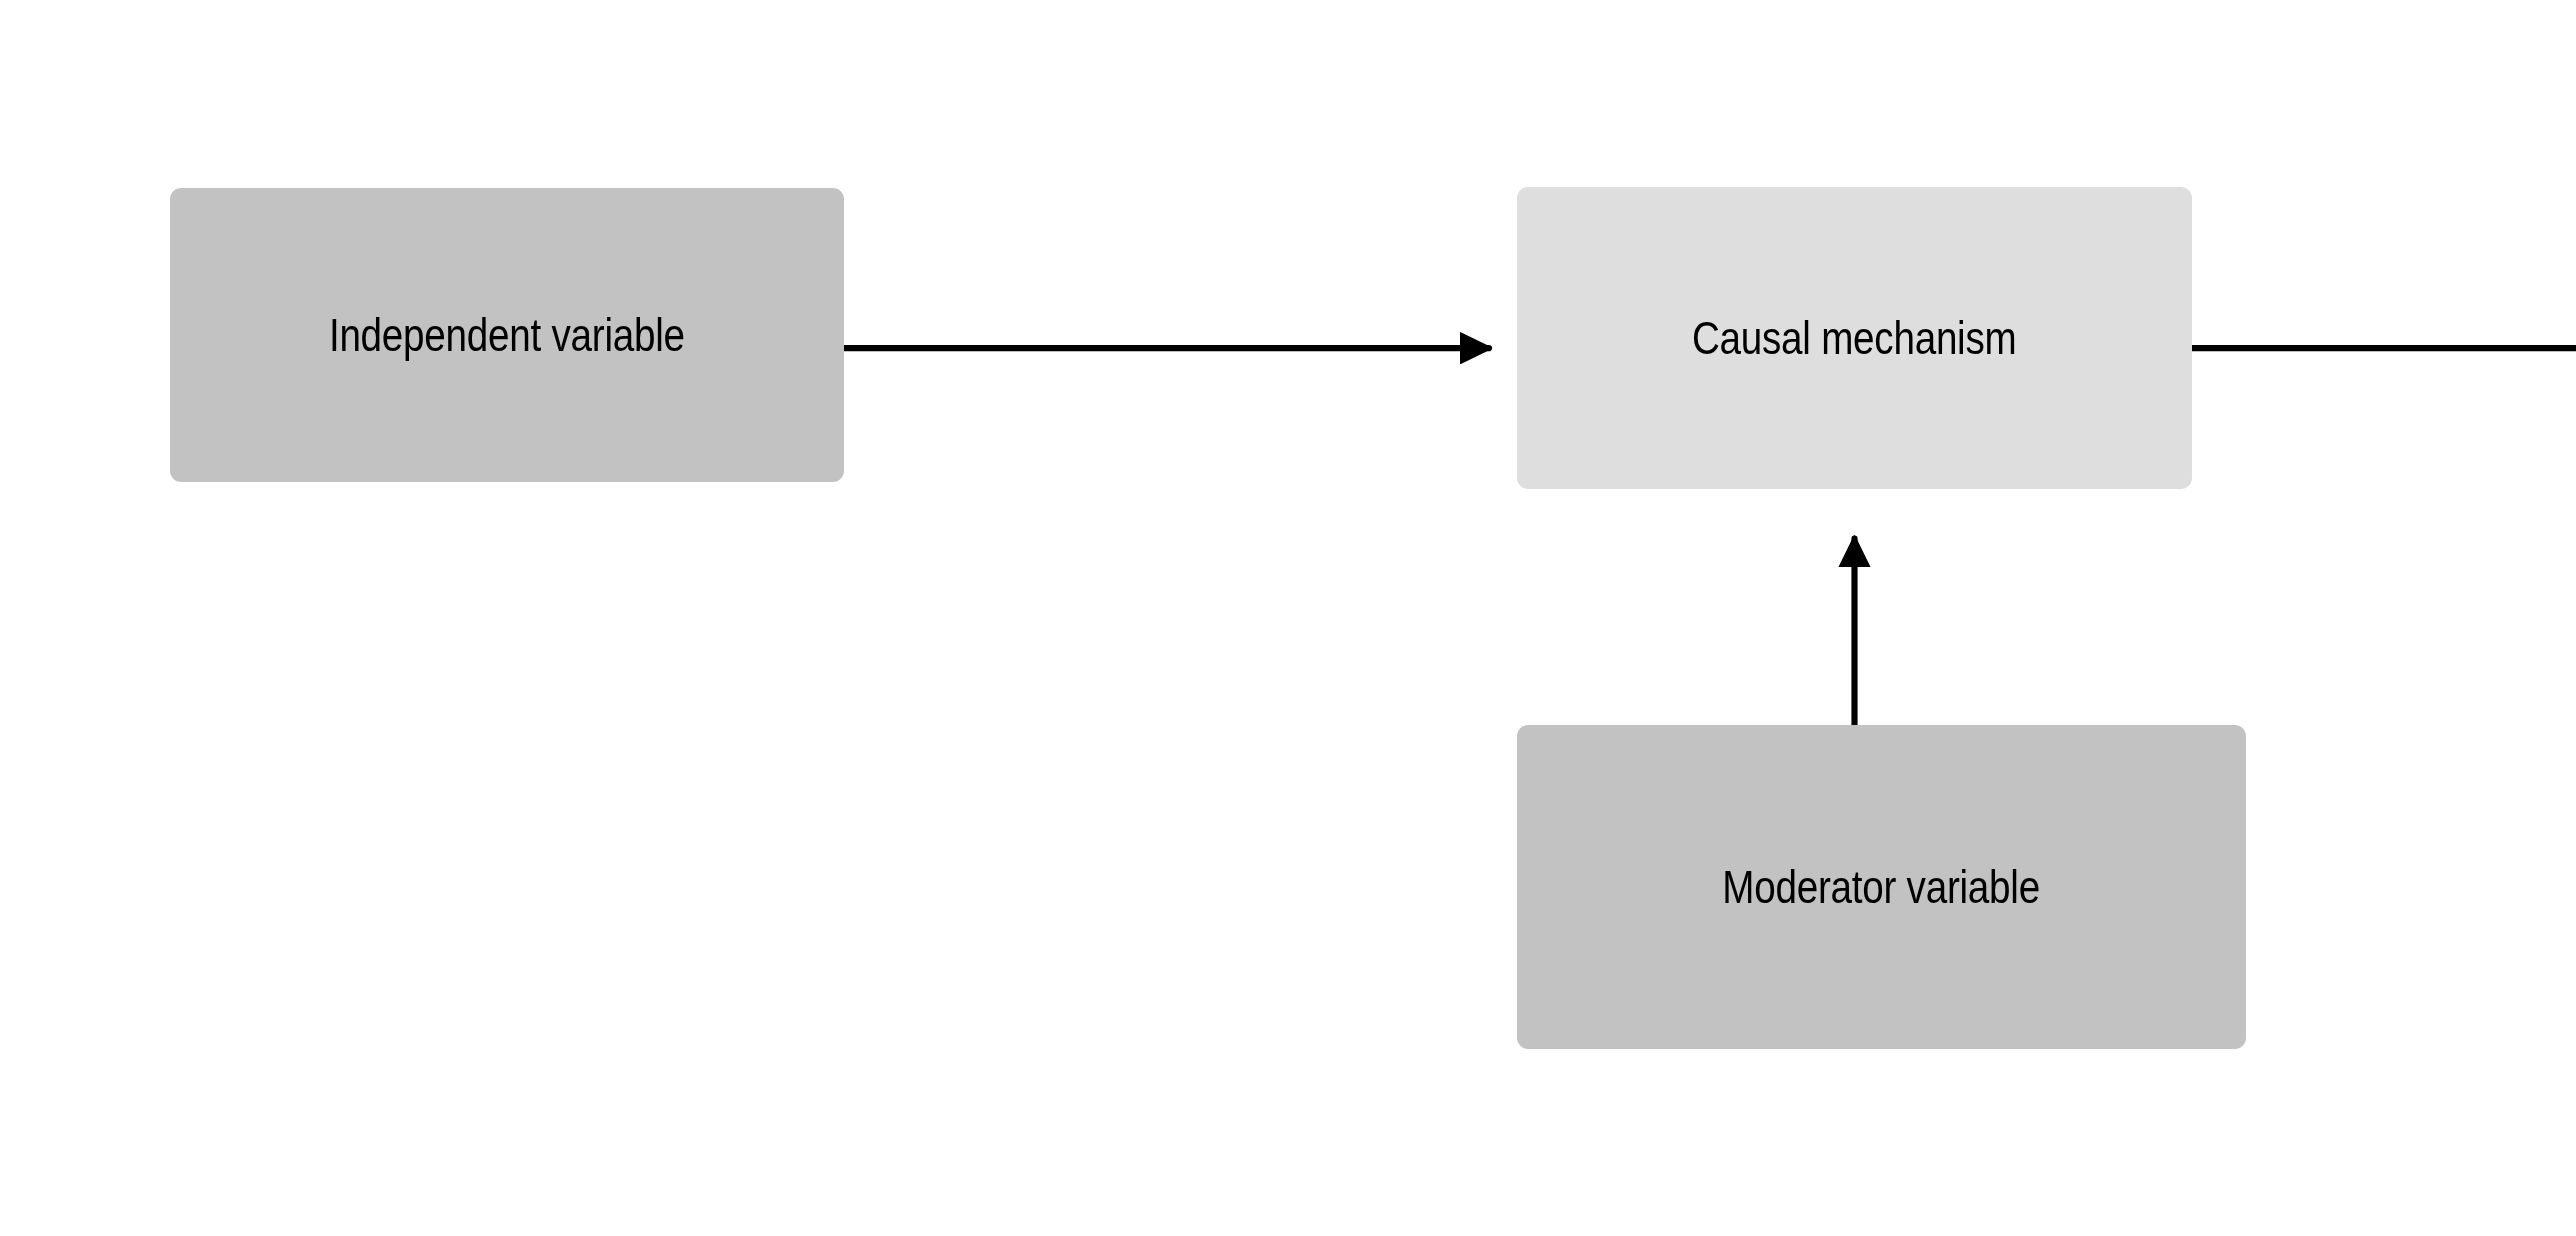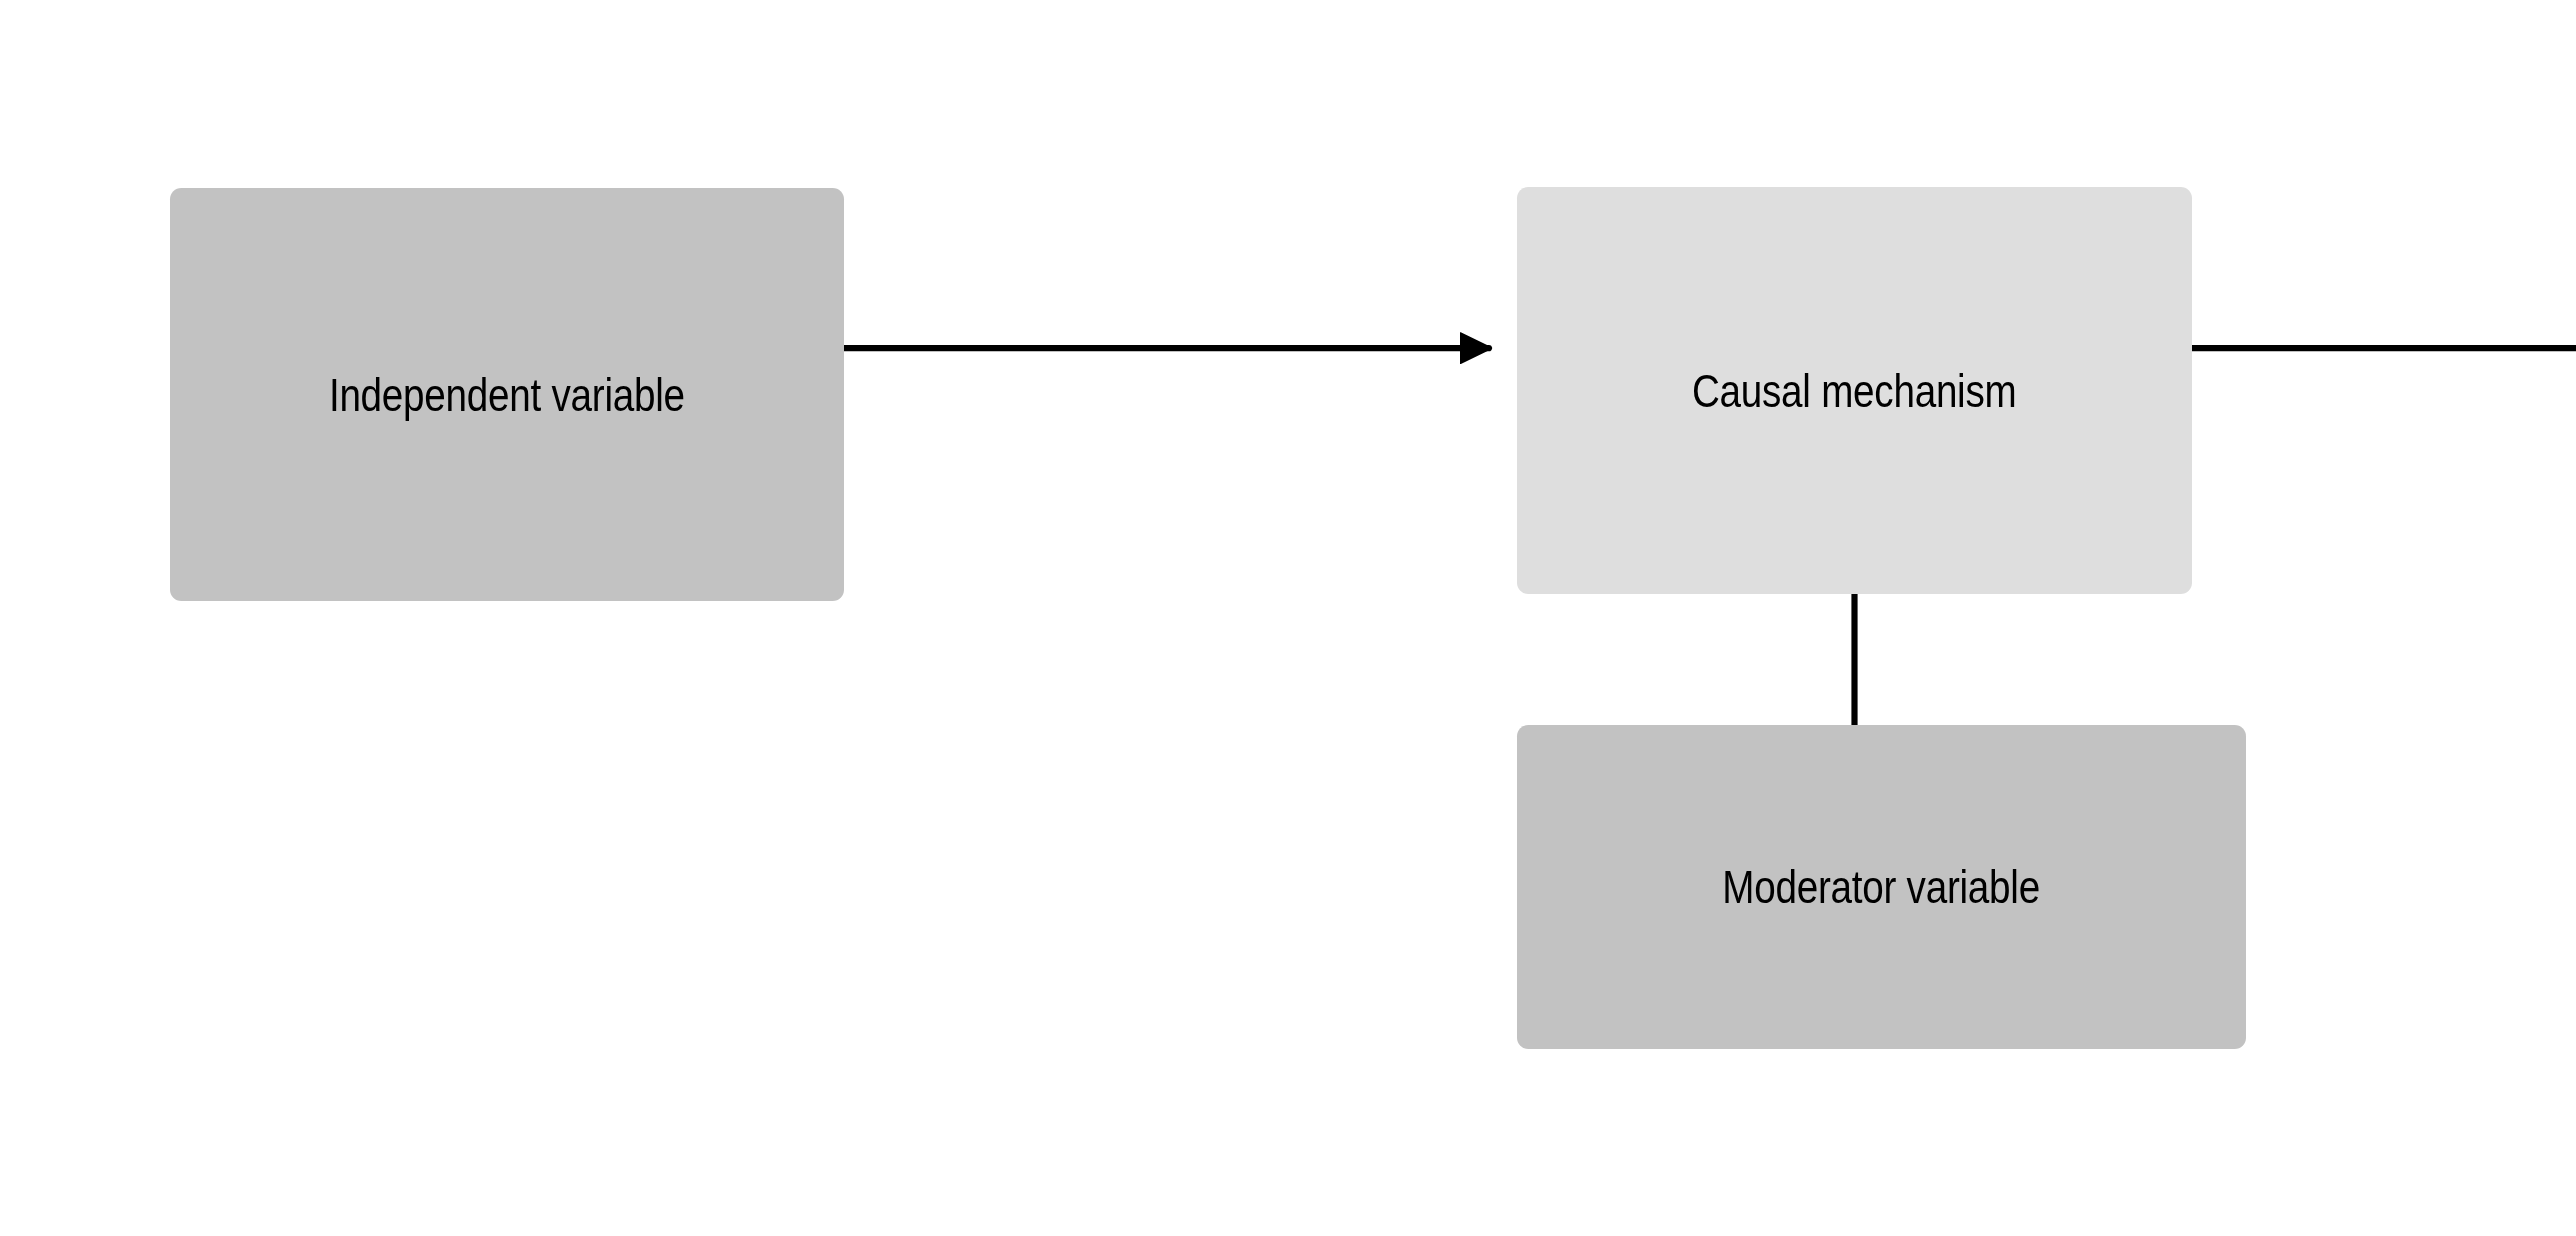--- a/index.html
+++ b/index.html
@@ -61,25 +61,25 @@
       </marker>
     </defs>
 
     <line x1="1638" y1="676" x2="2890" y2="676" stroke="#000000" stroke-width="12" stroke-linecap="round" marker-end="url(#arrowhead-right)"></line>
 
     <line x1="4255" y1="676" x2="5510" y2="676" stroke="#000000" stroke-width="12" stroke-linecap="round" marker-end="url(#arrowhead-right)"></line>
 
     <line x1="3600" y1="1408" x2="3600" y2="1046" stroke="#000000" stroke-width="12" stroke-linecap="round" marker-end="url(#arrowhead-up)"></line>
   </svg>
 
-  <div class="node-box" style="left:170px; top:188px; width:674px; height:413px; background:#c2c2c2;">
+  <div class="node-box" style="left:170px; top:188px; width:674px; height:294px; background:#c2c2c2;">
     <span class="node-label">Independent variable</span>
   </div>
 
-  <div class="node-box" style="left:1517px; top:187px; width:675px; height:407px; background:#dedede;">
+  <div class="node-box" style="left:1517px; top:187px; width:675px; height:302px; background:#dedede;">
     <span class="node-label">Causal mechanism</span>
   </div>
 
   <div class="node-box" style="left:1517px; top:725px; width:729px; height:324px; background:#c2c2c2;">
     <span class="node-label">Moderator variable</span>
   </div>
 
 </div>
 
 

